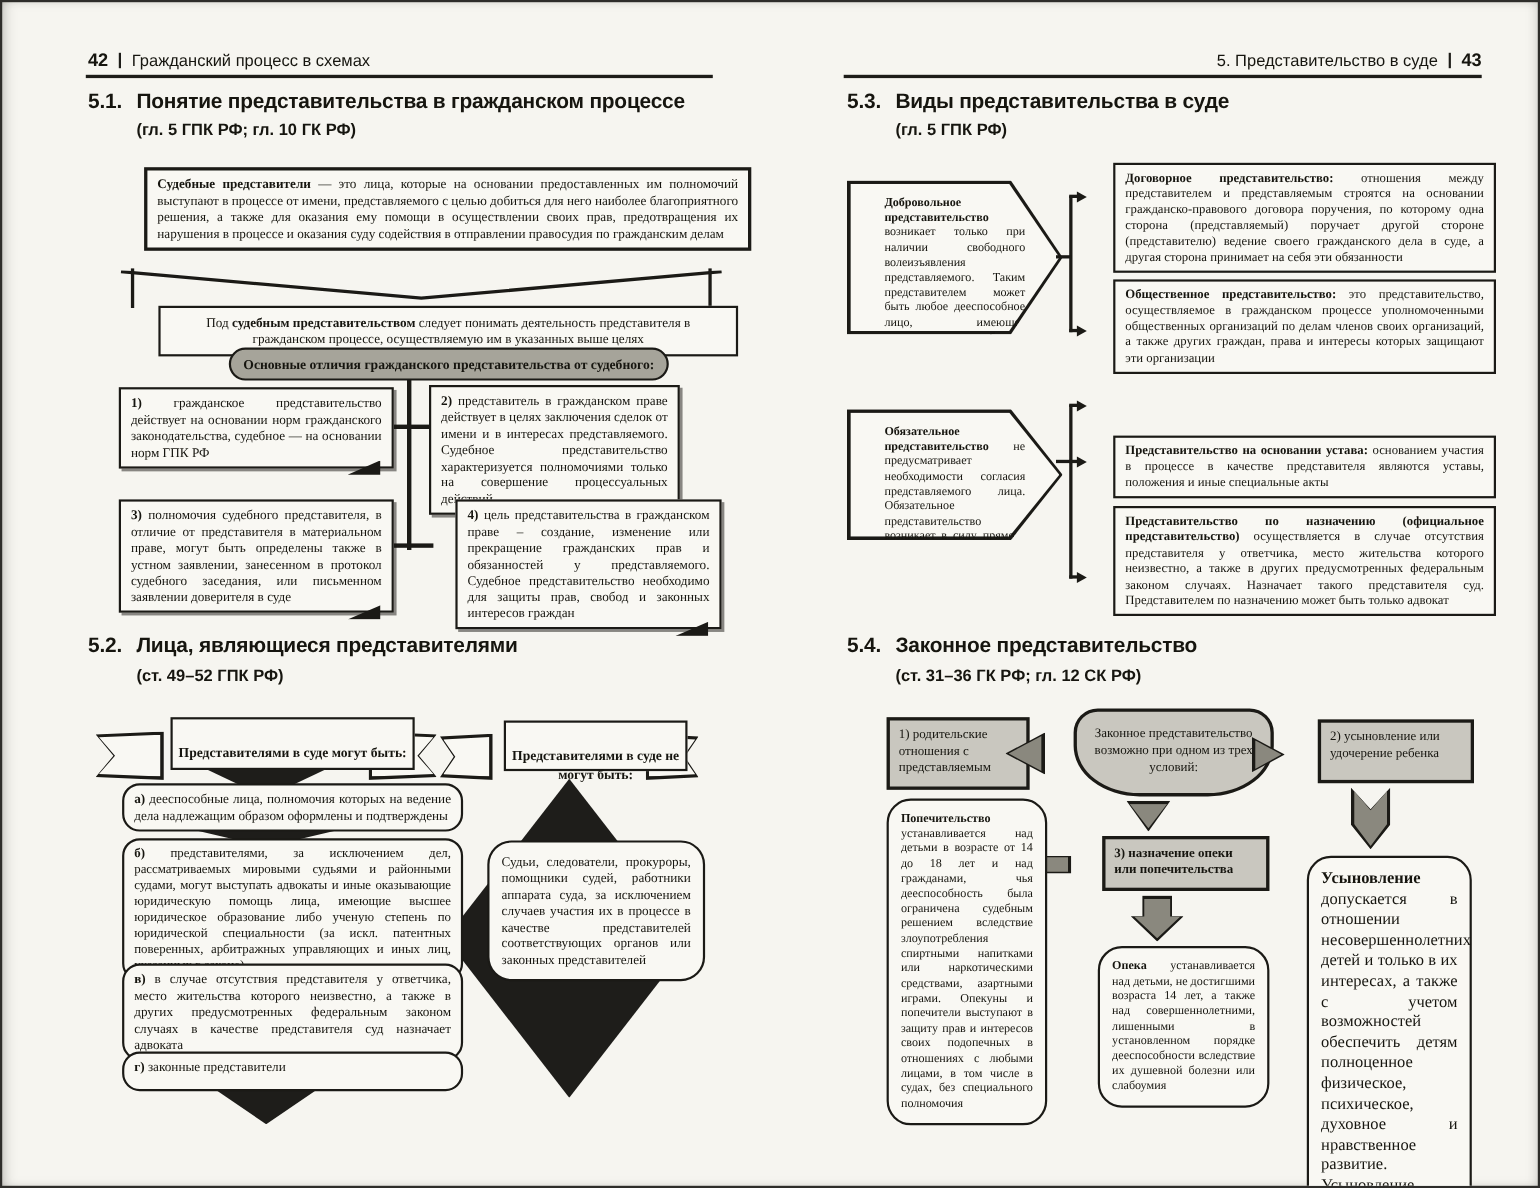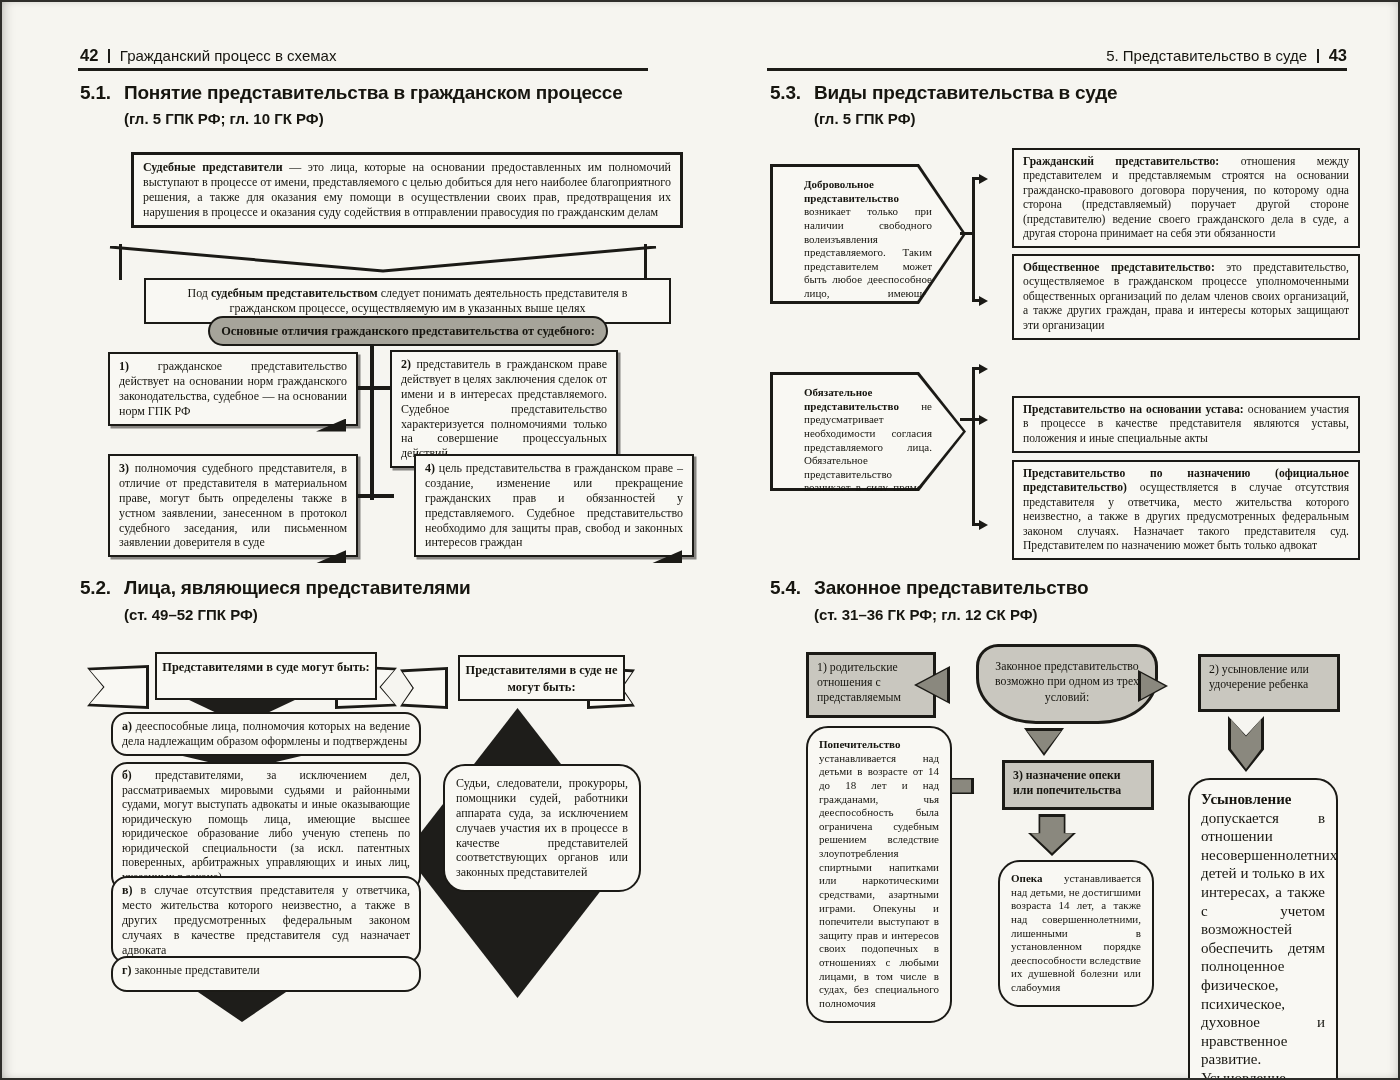--- a/index.html
+++ b/index.html
@@ -34,21 +34,21 @@
   .shape .in { position:absolute; inset:3px; clip-path:var(--c); background:var(--f,#f9f8f3); }
   .tri { clip-path:var(--c); background:#1e1d1a; }
   .pill { border:2.5px solid #1b1a16; border-radius:16px; background:#a6a49a;
     font-weight:bold; font-size:12.4px; line-height:27px; text-align:center; }
   .gray-arrow { --f:#8a887e; }
   .arrR { width:0; height:0; border-top:5px solid transparent; border-bottom:5px solid transparent; border-left:9px solid #1b1a16; }
   .condit { border:3px solid #1b1a16; background:#c9c7bf; border-radius:22px 22px 60px 60px / 22px 22px 46px 46px;
     font-weight:normal; font-size:11.8px; line-height:1.3; text-align:center; padding-top:12px; }
   .gbox { border:3px solid #1b1a16; background:#c9c7bf; padding:5px 8px; font-size:11.8px; line-height:1.28; }
   .banner-rect { border:2.5px solid #1b1a16; background:#f9f8f3; font-weight:bold; font-size:12.4px;
-    line-height:1.35; text-align:center; padding-top:5px; }
+    line-height:1.35; text-align:center; padding-top:22px; }
   .pent { padding:14px 34px 6px 10px; font-size:11px; line-height:1.24; }
 </style>
 </head>
 <body>
 
 <div class="page">
 
   <div class="abs hdr" style="left:78px; top:44px;">
     <span class="no">42</span><span class="bar"></span><span>Гражданский процесс в схемах</span>
   </div>
@@ -81,21 +81,21 @@
 
   <div class="abs bx ser jt note" style="left:82px; top:350px; width:250px; z-index:2;">
     <span class="b">1)</span><span> гражданское представительство действует на основании норм гражданского законодательства, судебное — на основании норм ГПК РФ</span><span class="ear"></span>
   </div>
   <div class="abs bx ser jt note" style="left:364px; top:348px; width:228px; z-index:2;">
     <span class="b">2)</span><span> представитель в гражданском праве действует в целях заключения сделок от имени и в интересах представляемого. Судебное представительство характеризуется полномочиями только на совершение процессуальных действий</span><span class="ear"></span>
   </div>
   <div class="abs bx ser jt note" style="left:82px; top:452px; width:250px; z-index:2;">
     <span class="b">3)</span><span> полномочия судебного представителя, в отличие от представителя в материальном праве, могут быть определены также в устном заявлении, занесенном в протокол судебного заседания, или письменном заявлении доверителя в суде</span><span class="ear"></span>
   </div>
-  <div class="abs bx ser jt note" style="left:388px; top:452px; width:280px; z-index:2;font-family:Liberation Serif, serif;">
+  <div class="abs bx ser jt note" style="left:388px; top:452px; width:242px; z-index:2;font-family:Liberation Serif, serif;">
     <span class="b">4)</span><span> цель представительства в гражданском праве – создание, изменение или прекращение гражданских прав и обязанностей у представляемого. Судебное представительство необходимо для защиты прав, свобод и законных интересов граждан</span><span class="ear"></span>
   </div>
 
   <div class="abs h1" style="left:78px; top:575px;">
     <span class="n">5.2.</span><span>Лица, являющиеся представителями</span>
   </div>
   <div class="abs sub" style="left:122px; top:604px;">(ст. 49–52 ГПК РФ)</div>
 
   <div class="abs" style="left:85px; top:650px; width:310px; height:60px;">
     <div class="abs shape" style="--c:polygon(0 6%,100% 0,100% 100%,0 94%,26% 50%); left:0; top:13px; width:62px; height:44px;">
@@ -157,21 +157,21 @@
   </div>
 
   <div class="abs vline" style="left:970px; top:176px; width:3px; height:124px;"></div>
   <div class="abs hline" style="left:958px; top:230px; width:14px; height:3px;"></div>
   <div class="abs hline" style="left:970px; top:175px; width:8px; height:3px;"></div>
   <div class="abs arrR" style="left:977px; top:171.5px;"></div>
   <div class="abs hline" style="left:970px; top:297px; width:8px; height:3px;"></div>
   <div class="abs arrR" style="left:977px; top:293.5px;"></div>
 
   <div class="abs bx ser jt" style="left:986px; top:146px; width:348px; font-size:11.6px;">
-    <span class="b">Гражданский представительство:</span><span> отношения между представителем и представляемым строятся на основании гражданско-правового договора поручения, по которому одна сторона (представляемый) поручает другой стороне (представителю) ведение своего гражданского дела в суде, а другая сторона принимает на себя эти обязанности</span>
+    <span class="b">Договорное представительство:</span><span> отношения между представителем и представляемым строятся на основании гражданско-правового договора поручения, по которому одна сторона (представляемый) поручает другой стороне (представителю) ведение своего гражданского дела в суде, а другая сторона принимает на себя эти обязанности</span>
   </div>
   <div class="abs bx ser jt" style="left:986px; top:252px; width:348px; font-size:11.6px;">
     <span class="b">Общественное представительство:</span><span> это представительство, осуществляемое в гражданском процессе уполномоченными общественных организаций по делам членов своих организаций, а также других граждан, права и интересы которых защищают эти организации</span>
   </div>
 
   <div class="abs shape" style="--c:polygon(0 0,76% 0,100% 50%,76% 100%,0 100%); left:768px; top:370px; width:196px; height:119px;">
     <div class="in"></div>
     <div class="abs ser jt pent" style="inset:0;">
       <span class="b">Обязательное представительство</span><span> не предусматривает необходимости согласия представляемого лица. Обязательное представительство возникает в силу прямого указания закона или иного нормативного акта</span>
     </div>

